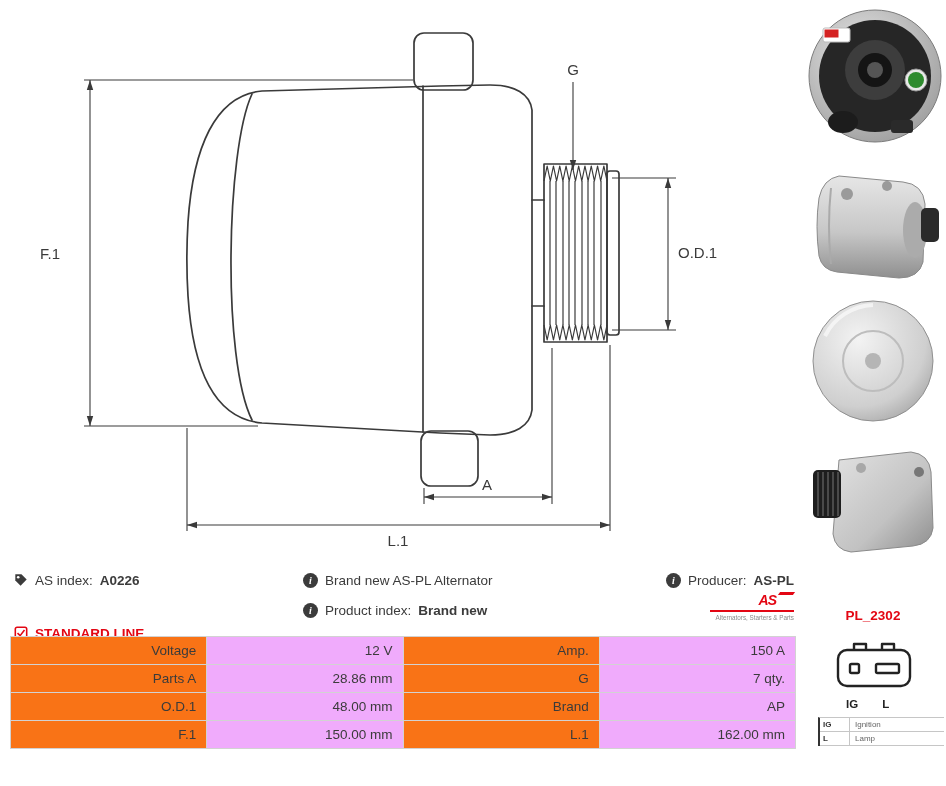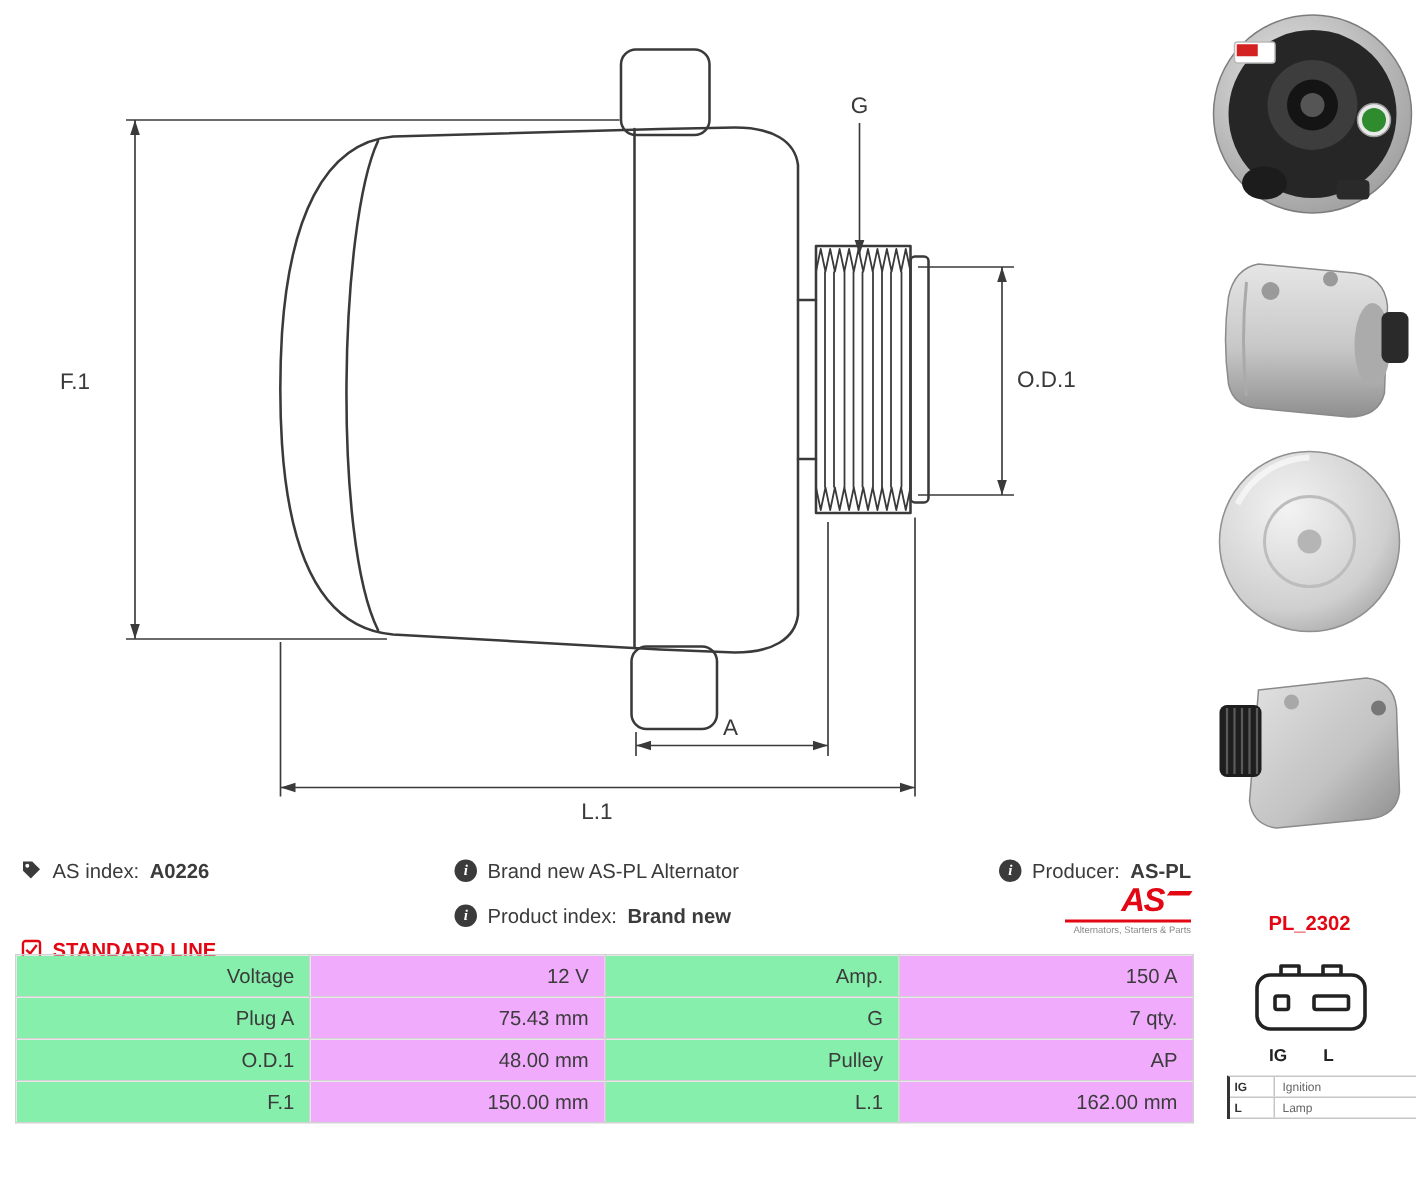--- a/index.html
+++ b/index.html
@@ -17,29 +17,29 @@
   
   .info-item { position:absolute; display:flex; align-items:center; gap:7px; font-size:13.5px; height:20px; white-space:nowrap;justify-content:space-between; }
   .info-item .b { font-weight:bold; }
   .info-item .lab { }
   .bold-red { color:#e30613; font-weight:bold; }
   .info-icon { display:inline-flex; align-items:center; justify-content:center; width:15px; height:15px; border-radius:50%; background:#3b3b3b; color:#fff; font-size:10px; font-weight:bold; font-family:"Liberation Serif", serif; font-style:italic; flex:none; }
 
   
   .as-logo { position:absolute; left:710px; top:590px; width:84px; text-align:right; }
   .as-logo-top { line-height:20px; }
-  .as-logo-as { font-style:italic; font-weight:bold; font-size:22px; color:#e30613; letter-spacing:-1px; }
+  .as-logo-as { font-style:italic; font-weight:bold; font-size:14px; color:#e30613; letter-spacing:-1px; }
   .as-logo-swoosh { display:inline-block; width:15px; height:3px; background:#e30613; transform:skewX(-35deg); margin-left:3px; margin-bottom:10px; }
   .as-logo-rule { height:2px; background:#e30613; margin:0 0 2px; }
   .as-logo-tagline { font-size:6.3px; color:#8a8a8a; white-space:nowrap; }
 
   
   .specs { position:absolute; left:10px; top:636px; width:786px; border-collapse:collapse; font-size:13.5px; table-layout:fixed; }
   .specs td { border:1px solid #d2d2d2; height:28px; padding:0 10px 0 4px; text-align:right; overflow:hidden; }
-  .specs .lbl { background:#86efac;margin-left:24px; }
+  .specs .lbl { background:#f97316;margin-left:24px; }
   .specs .val { background:#f0abfc; }
 
   
   .plug-code { position:absolute; left:800px; top:608px; width:146px; text-align:center; font-size:13.5px; font-weight:bold; color:#e30613; }
   .plug-svg { position:absolute; left:826px; top:640px; }
   .plug-pins { position:absolute; left:826px; top:698px; width:96px; display:flex; font-size:11.5px; font-weight:bold; color:#222; }
   .plug-pins .pin-ig { margin-left:20px; }
   .plug-pins .pin-l { margin-left:24px; }
   .plug-legend { position:absolute; left:818px; top:717px; width:126px; border-left:2px solid #333; border-top:1px solid #c6c6c6; background:#fff; }
   .legend-row { display:flex; border-bottom:1px solid #c6c6c6; align-items:stretch; }
@@ -239,29 +239,29 @@
 
   <table class="specs">
     <tbody>
       <tr>
         <td class="lbl">Voltage</td>
         <td class="val">12 V</td>
         <td class="lbl">Amp.</td>
         <td class="val">150 A</td>
       </tr>
       <tr>
-        <td class="lbl">Plug A</td>
-        <td class="val">75.43 mm</td>
+        <td class="lbl">Parts A</td>
+        <td class="val">28.86 mm</td>
         <td class="lbl">G</td>
         <td class="val">7 qty.</td>
       </tr>
       <tr>
         <td class="lbl">O.D.1</td>
         <td class="val">48.00 mm</td>
-        <td class="lbl">Pulley</td>
+        <td class="lbl">Brand</td>
         <td class="val">AP</td>
       </tr>
       <tr>
         <td class="lbl">F.1</td>
         <td class="val">150.00 mm</td>
         <td class="lbl">L.1</td>
         <td class="val">162.00 mm</td>
       </tr>
     </tbody>
   </table>

